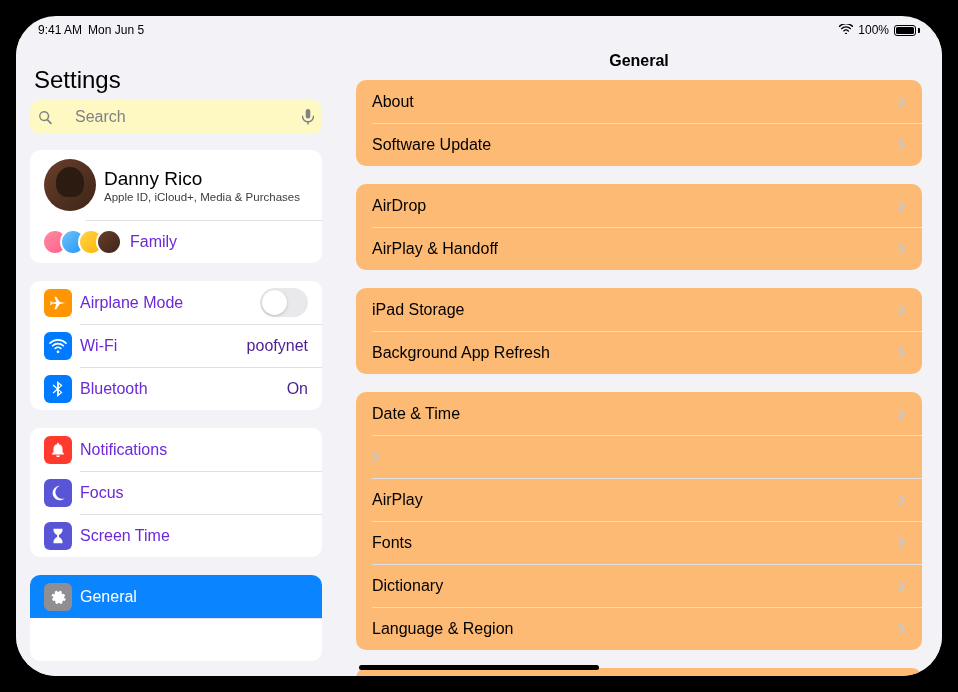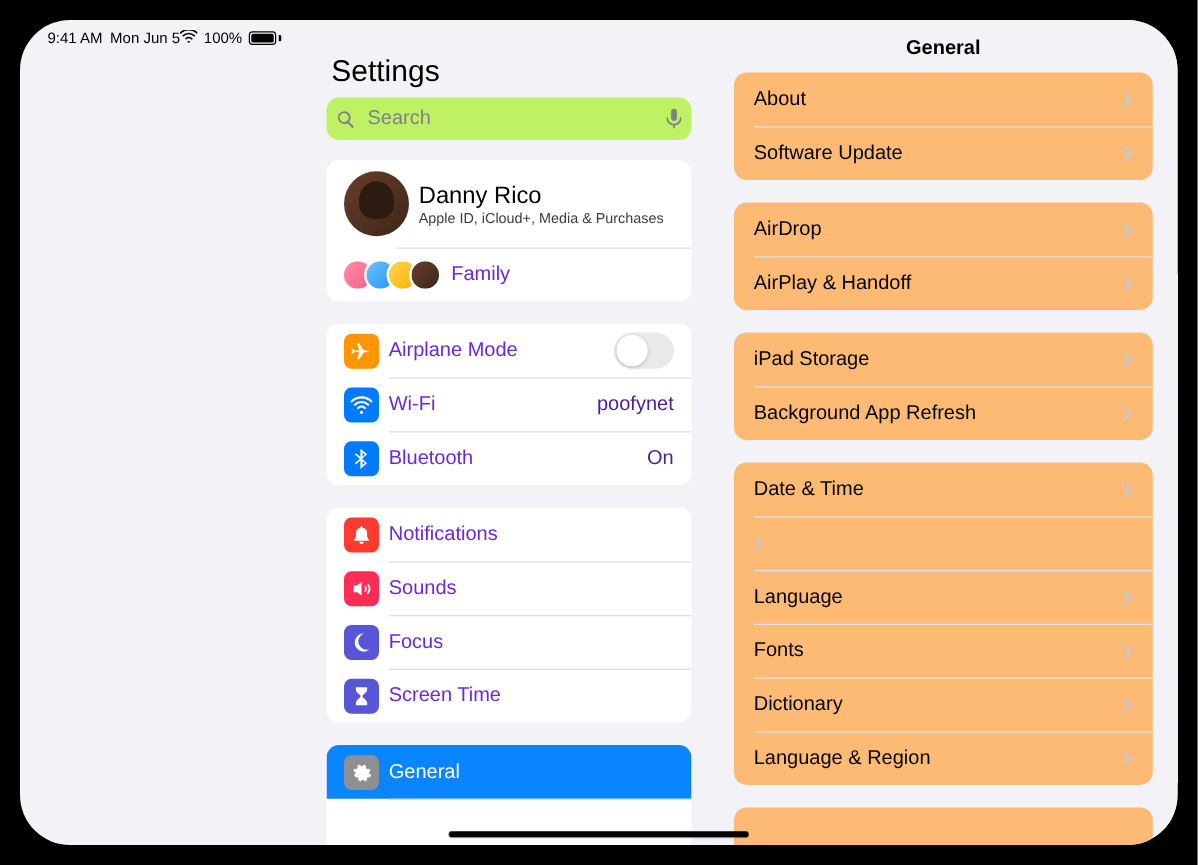--- a/index.html
+++ b/index.html
@@ -1,30 +1,30 @@
 <!DOCTYPE html>
 <html><head>
   <meta charset="utf-8">
   <style>
     * { margin: 0; padding: 0; box-sizing: border-box; font-family: -apple-system, BlinkMacSystemFont, 'Segoe UI', Helvetica, Arial, sans-serif; }
     body { background: #000; display: flex; justify-content: center; align-items: center; width: 958px; height: 692px; }
     .device { width: 942px; height: 676px; background: #000; border-radius: 48px; padding: 8px; position: relative; }
-    .screen { width: 100%; height: 100%; background: #f2f2f7; border-radius: 40px; overflow: hidden; display: flex; flex-direction: row; position: relative; }
+    .screen { width: 100%; height: 100%; background: #f2f2f7; border-radius: 40px; overflow: hidden; display: flex; flex-direction: column; position: relative; }
     .status-bar { height: 22px; display: flex; justify-content: space-between; align-items: center; padding: 6px 22px 0; font-size: 12px; font-weight: 500; color: #000; }
     .status-left { display: flex; gap: 6px; }
     .status-right { display: flex; align-items: center; gap: 5px; }
     .wifi-ic svg { width: 14px; height: 10px; }
     .batt { display: inline-flex; align-items: center; gap: 2px; }
     .batt-body { width: 22px; height: 11px; border: 1px solid #000; border-radius: 3px; position: relative; }
     .batt-fill { position: absolute; left: 1px; top: 1px; bottom: 1px; right: 1px; background: #000; border-radius: 1.5px; }
     .batt-cap { width: 2px; height: 5px; background: #000; border-radius: 0 1px 1px 0; }
     .main { flex: 1; display: flex; overflow: hidden; }
     .sidebar { width: 320px; background: #f2f2f7; overflow-y: auto; padding: 0 14px; }
     .sidebar-title { font-size: 24px; font-weight: 400; padding: 28px 4px 6px; letter-spacing: 0px; }
-    .search { background: #bef264; border-radius: 10px; height: 34px; display: flex; align-items: center; padding: 0 8px; margin-bottom: 16px; color: #808087; gap: 10px; }
+    .search { background: #fef9c3; border-radius: 10px; height: 34px; display: flex; align-items: center; padding: 0 8px; margin-bottom: 16px; color: #808087; gap: 22px; }
     .search-icon svg { width: 15px; height: 15px; display:block;}
     .search-text { flex: 1; font-size: 16px; color: #808087; }
     .mic-icon svg { width: 12px; height: 16px; display:block;}
     .group { background: #fff; border-radius: 10px; overflow: hidden; margin-bottom: 18px; }
     .row { display: flex; align-items: center; height: 43px; padding: 0 14px; position: relative; gap: 8px; }
     .row + .row::before { content: ""; position: absolute; top: 0; left: 50px; right: 0; height: 1px; background: #e0e0e4; }
     .group.account .row + .row::before { left: 56px; }
     .row.selected { background: #0a84ff; color: #fff; }
     .row.selected::before { display: none; }
     .row.selected .row-label { color: #fff; }
@@ -164,28 +164,20 @@
             <div class="group">
               <div class="row">
                 <div class="icon-box bg-red">
                   <svg viewBox="0 0 20 20">
                     <path fill="#fff" d="M10 2a1 1 0 011 1v.6A5 5 0 0115 8.5V12l1.5 2v1h-13v-1L5 12V8.5A5 5 0 019 3.6V3a1 1 0 011-1zm-2 14h4a2 2 0 01-4 0z"></path>
                   </svg>
                 </div>
                 <span class="row-label">Notifications</span>
               </div>
               <div class="row">
-                <div class="icon-box bg-pink">
-                  <svg viewBox="0 0 20 20">
-                    <path fill="#fff" d="M3 7h3l4-3v12l-4-3H3V7zm10 .5a.8.8 0 011.1.2 4 4 0 010 4.6.8.8 0 11-1.3-.9 2.4 2.4 0 000-2.8.8.8 0 01.2-1.1zm2.2-2a.8.8 0 011.1.2 7 7 0 010 8.6.8.8 0 11-1.3-.9 5.4 5.4 0 000-6.8.8.8 0 01.2-1.1z"></path>
-                  </svg>
-                </div>
-                <span class="row-label">Sounds</span>
-              </div>
-              <div class="row">
                 <div class="icon-box bg-indigo">
                   <svg viewBox="0 0 20 20">
                     <path fill="#fff" d="M12 2a8 8 0 10 5.3 14A7 7 0 0112 2z"></path>
                   </svg>
                 </div>
                 <span class="row-label">Focus</span>
               </div>
               <div class="row">
                 <div class="icon-box bg-indigo">
                   <svg viewBox="0 0 20 20">
@@ -276,21 +268,21 @@
                 </span>
               </div>
               <div class="drow">
                 <span class="chevron">
                   <svg viewBox="0 0 8 12">
                     <path fill="currentColor" d="M1.5 0L0 1.5 4.5 6 0 10.5 1.5 12l6-6z"></path>
                   </svg>
                 </span>
               </div>
               <div class="drow">
-                <span class="drow-label">Language</span>
+                <span class="drow-label">AirPlay</span>
                 <span class="chevron">
                   <svg viewBox="0 0 8 12">
                     <path fill="currentColor" d="M1.5 0L0 1.5 4.5 6 0 10.5 1.5 12l6-6z"></path>
                   </svg>
                 </span>
               </div>
               <div class="drow">
                 <span class="drow-label">Fonts</span>
                 <span class="chevron">
                   <svg viewBox="0 0 8 12">

